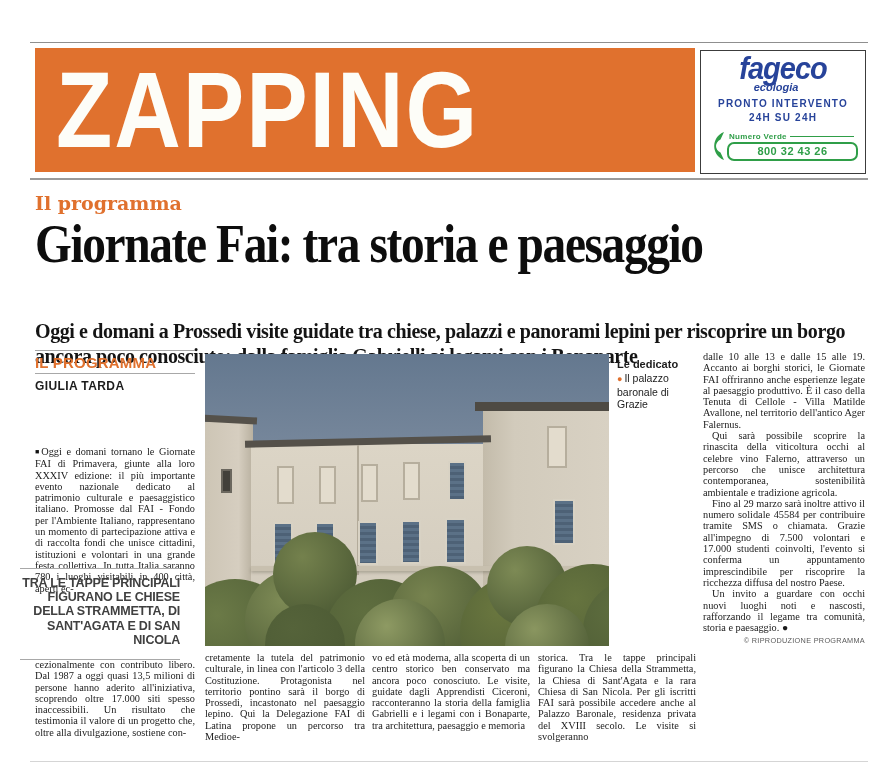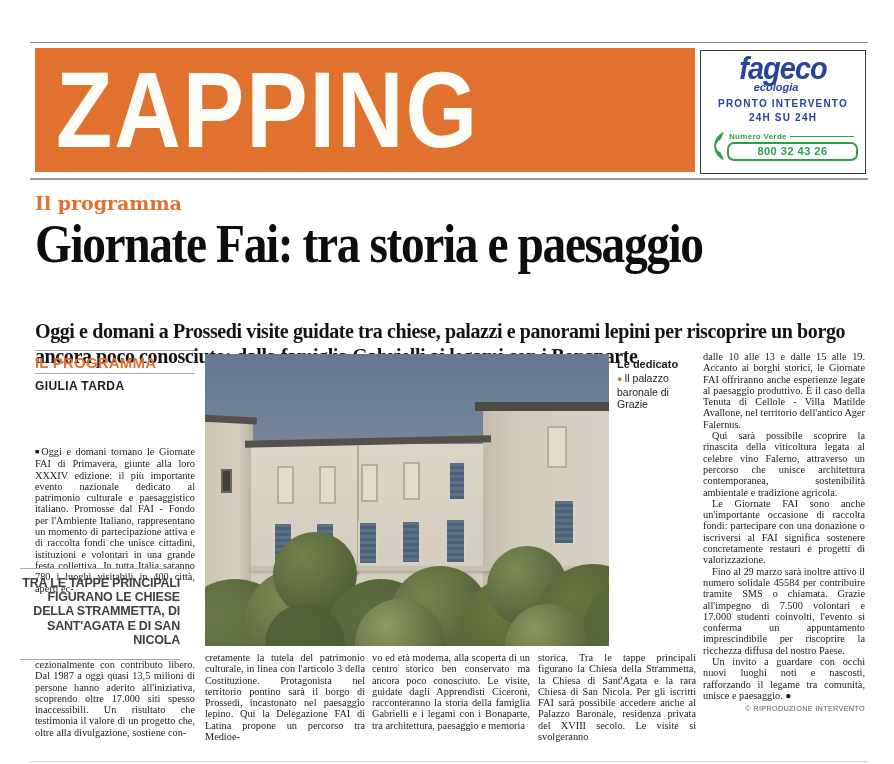--- a/index.html
+++ b/index.html
@@ -185,21 +185,20 @@
     <div class="cap-title">Le dedicato</div>
     <div class="cap-text"><span class="cap-bullet">●</span><span>Il palazzo baronale di Grazie</span></div>
   </div>
 
   <p id="c2" class="body abs">cretamente la tutela del patrimonio culturale, in linea con l'articolo 3 della Costituzione. Protagonista nel territorio pontino sarà il borgo di Prossedi, incastonato nel paesaggio lepino. Qui la Delegazione FAI di Latina propone un percorso tra Medioe-</p>
   <p id="c4" class="body abs">storica. Tra le tappe principali figurano la Chiesa della Strammetta, la Chiesa di Sant'Agata e la rara Chiesa di San Nicola. Per gli iscritti FAI sarà possibile accedere anche al Palazzo Baronale, residenza privata del XVIII secolo. Le visite si svolgeranno</p>
   <p id="c3" class="body abs">vo ed età moderna, alla scoperta di un centro storico ben conservato ma ancora poco conosciuto. Le visite, guidate dagli Apprendisti Ciceroni, racconteranno la storia della famiglia Gabrielli e i legami con i Bonaparte, tra architettura, paesaggio e memoria</p>
 
   <div id="c5" class="abs">
     <p class="body">dalle 10 alle 13 e dalle 15 alle 19. Accanto ai borghi storici, le Giornate FAI offriranno anche esperienze legate al paesaggio produttivo. È il caso della Tenuta di Cellole - Villa Matilde Avallone, nel territorio dell'antico Ager Falernus.</p>
-    <p class="body indent">Qui sarà possibile scoprire la rinascita della viticoltura legata al celebre vino Falerno, attraverso un percorso che unisce architettura contemporanea, sostenibilità ambientale e tradizione agricola.</p>
-    <p class="body indent">Le Giornate FAI sono anche un'importante occasione di raccolta fondi: partecipare con una donazione o iscriversi al FAI significa sostenere concretamente restauri e progetti di valorizzazione.</p>
+    <p class="body indent">Qui sarà possibile scoprire la rinascita della viticoltura occhi al celebre vino Falerno, attraverso un percorso che unisce architettura contemporanea, sostenibilità ambientale e tradizione agricola.</p>
     <p class="body indent">Fino al 29 marzo sarà inoltre attivo il numero solidale 45584 per contribuire tramite SMS o chiamata. Grazie all'impegno di 7.500 volontari e 17.000 studenti coinvolti, l'evento si conferma un appuntamento imprescindibile per riscoprire la ricchezza diffusa del nostro Paese.</p>
-    <p class="body indent">Un invito a guardare con occhi nuovi luoghi noti e nascosti, rafforzando il legame tra comunità, unisce e paesaggio. ●</p>
-    <div id="credit">© RIPRODUZIONE INTERVENTO</div>
+    <p class="body indent">Un invito a guardare con occhi nuovi luoghi noti e nascosti, rafforzando il legame tra comunità, storia e paesaggio. ●</p>
+    <div id="credit">© RIPRODUZIONE PROGRAMMA</div>
   </div>
 
   <div id="rule-bottom" class="rule"></div>
 </div>
 
 </body></html>

